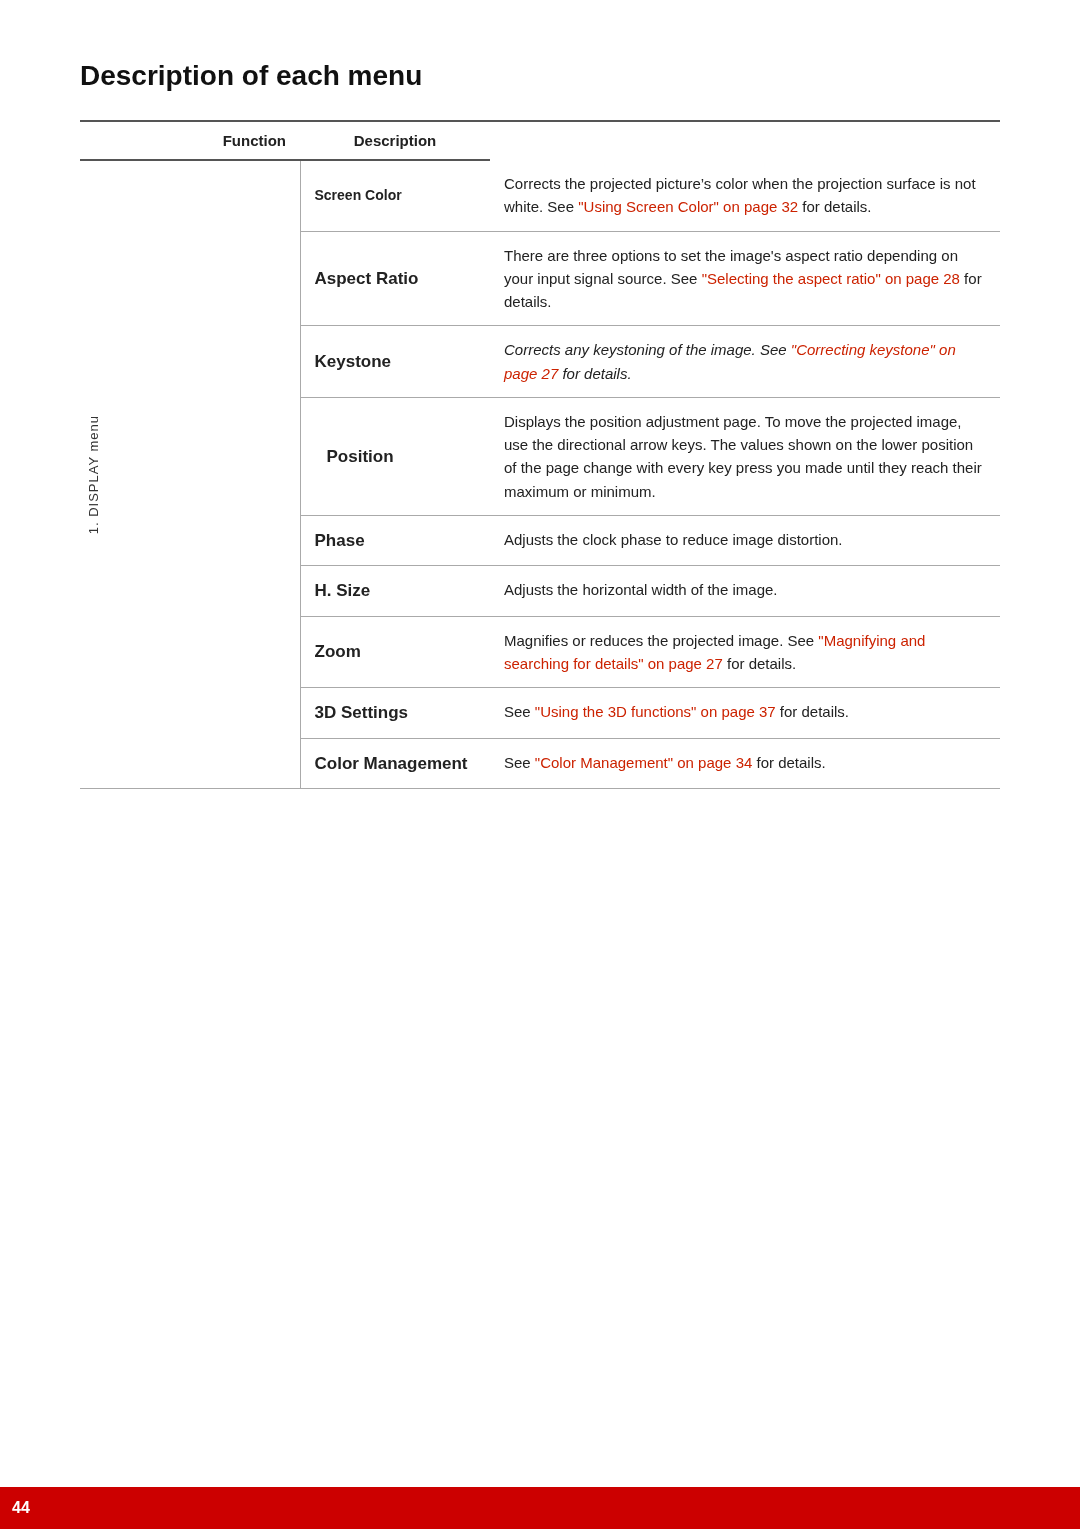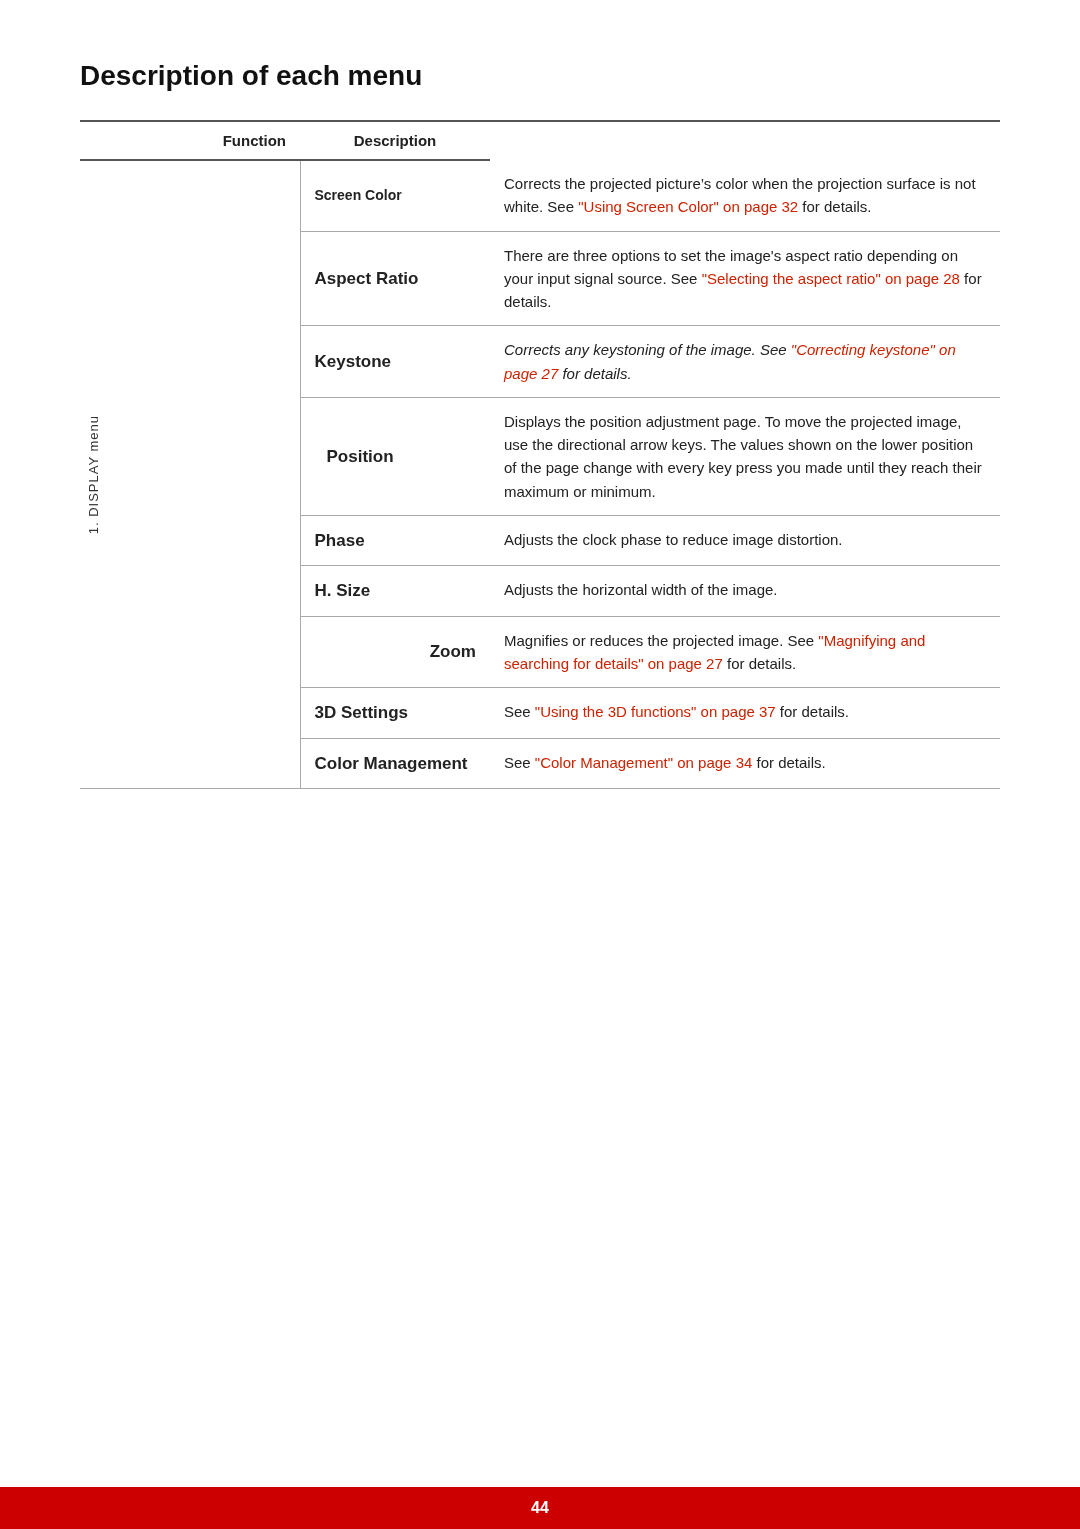--- a/index.html
+++ b/index.html
@@ -59,21 +59,21 @@
       vertical-align: top;
       padding: 10px 14px;
       border-bottom: 1px solid #aaa;
       font-size: 15px;
       line-height: 1.5;
     }
 
     .page-footer {
       background: #cc0000;
       color: white;
-      text-align: center;
+      text-align: left;
       padding: 12px;
       font-size: 16px;
       font-weight: bold;
       width: 100%;
       margin-top: auto;
     }
   </style>
 </head>
 <body>
 
@@ -109,21 +109,21 @@
         </tr>
         <tr>
           <td style="font-weight: bold; font-size: 17px; vertical-align: middle; width: 190px; border-bottom: 1px solid rgb(170, 170, 170); padding: 12px 14px;">Phase</td>
           <td style="vertical-align: top; border-bottom: 1px solid rgb(170, 170, 170); padding: 12px 14px; font-size: 15px; line-height: 1.55; margin-top: 48px;">Adjusts the clock phase to reduce image distortion.</td>
         </tr>
         <tr>
           <td style="font-weight: bold; font-size: 17px; vertical-align: middle; width: 190px; border-bottom: 1px solid rgb(170, 170, 170); padding: 12px 14px;">H. Size</td>
           <td style="vertical-align: top; border-bottom: 1px solid rgb(170, 170, 170); padding: 12px 14px; font-size: 15px; line-height: 1.55;">Adjusts the horizontal width of the image.</td>
         </tr>
         <tr>
-          <td style="font-weight: bold; font-size: 17px; vertical-align: middle; width: 190px; border-bottom: 1px solid rgb(170, 170, 170); padding: 12px 14px; text-align: right;">Zoom</td>
+          <td style="font-weight: bold; font-size: 17px; vertical-align: middle; width: 190px; border-bottom: 1px solid rgb(170, 170, 170); padding: 12px 14px;">Zoom</td>
           <td style="vertical-align: top; border-bottom: 1px solid rgb(170, 170, 170); padding: 12px 14px; font-size: 15px; line-height: 1.55;">Magnifies or reduces the projected image. See <a href="#" style="color: rgb(204, 34, 0); text-decoration: none;">"Magnifying and searching for details" on page 27</a> for details.</td>
         </tr>
         <tr>
           <td style="font-weight: bold; font-size: 17px; vertical-align: middle; width: 190px; border-bottom: 1px solid rgb(170, 170, 170); padding: 12px 14px;">3D Settings</td>
           <td style="vertical-align: top; border-bottom: 1px solid rgb(170, 170, 170); padding: 12px 14px; font-size: 15px; line-height: 1.55;">See <a href="#" style="color: rgb(204, 34, 0); text-decoration: none;">"Using the 3D functions" on page 37</a> for details.</td>
         </tr>
         <tr>
           <td style="font-weight: bold; font-size: 17px; vertical-align: middle; width: 190px; border-bottom: 1px solid rgb(170, 170, 170); padding: 12px 14px;">Color Management</td>
           <td style="vertical-align: top; border-bottom: 1px solid rgb(170, 170, 170); padding: 12px 14px; font-size: 15px; line-height: 1.55;">See <a href="#" style="color: rgb(204, 34, 0); text-decoration: none;">"Color Management" on page 34</a> for details.</td>
         </tr>

